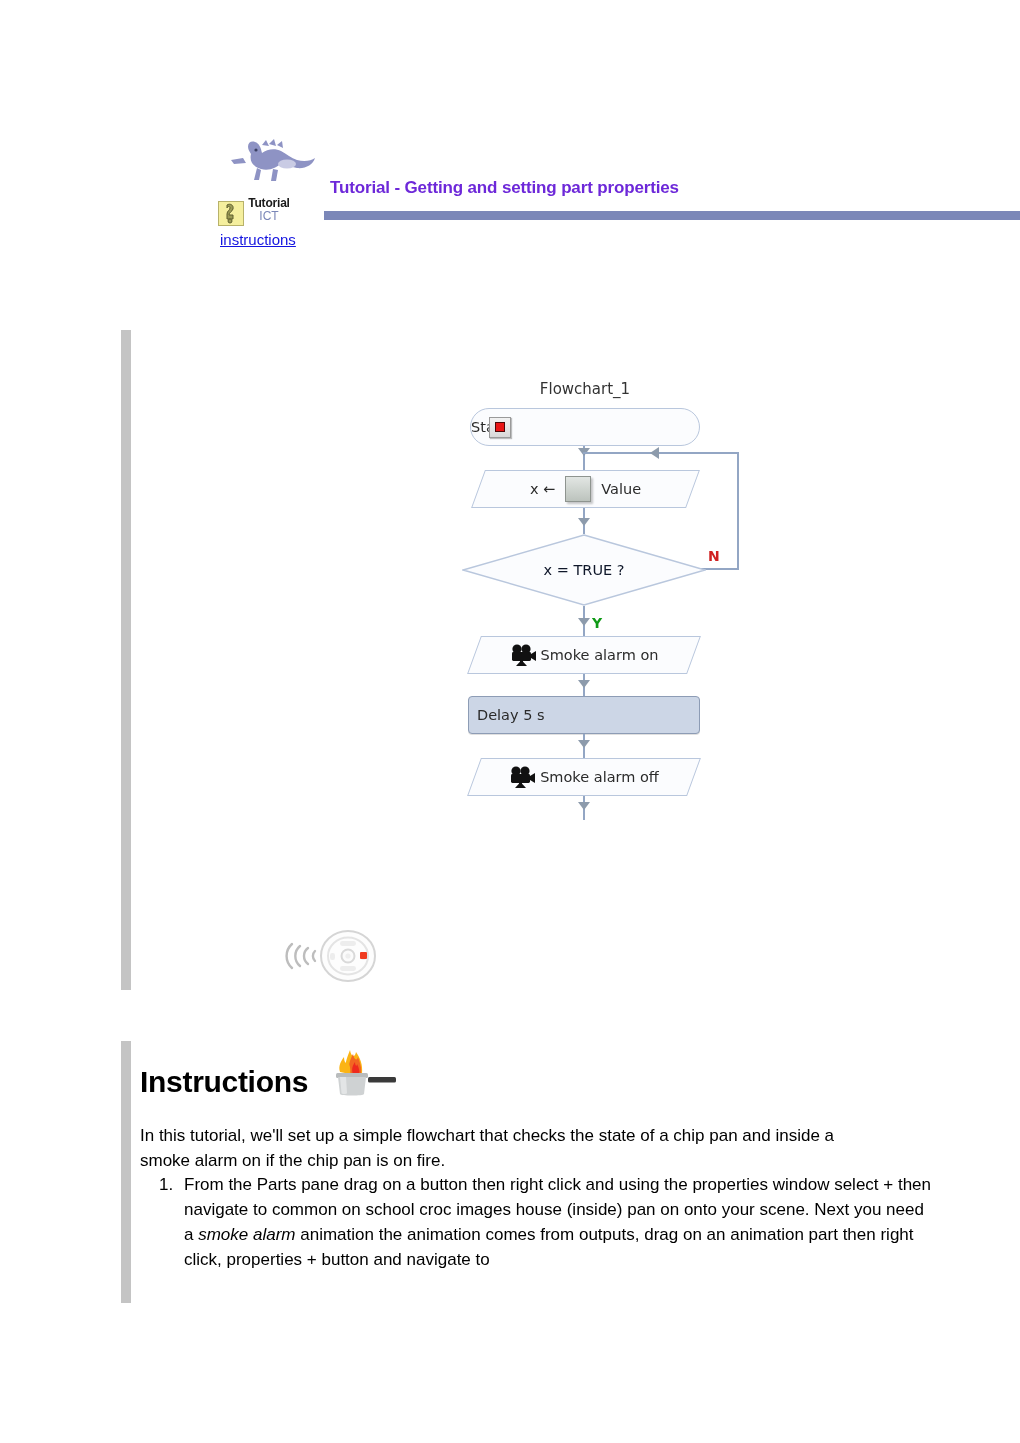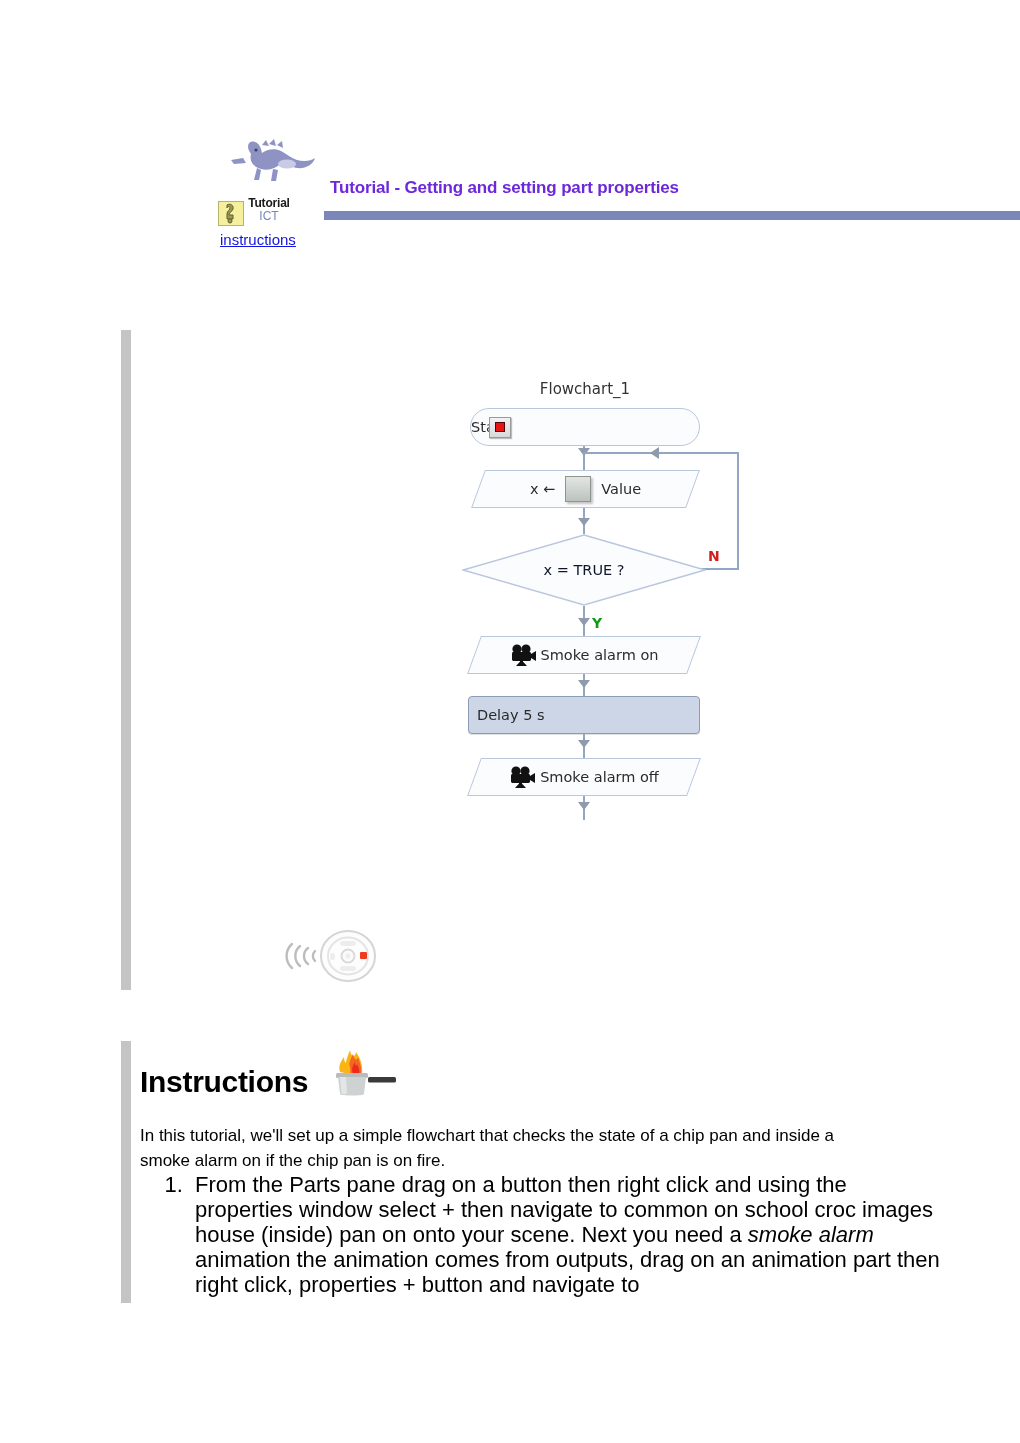--- a/index.html
+++ b/index.html
@@ -253,26 +253,26 @@
     position: absolute;
     left: 140px;
     top: 76px;
     width: 700px;
     font-size: 17px;
     line-height: 25px;
     color: #000;
   }
   #steps-list {
     position: absolute;
-    left: 143px;
+    left: 132px;
     top: 142px;
     width: 760px;
     margin: 0;
     padding-left: 46px;
-    font-size: 22px;
+    font-size: 17px;
     line-height: 25px;
     color: #000;
   }
   #steps-list li { padding-left: 6px; }
   .em { font-style: italic; }
 </style>
 </head>
 <body>
 
 <div id="header">

